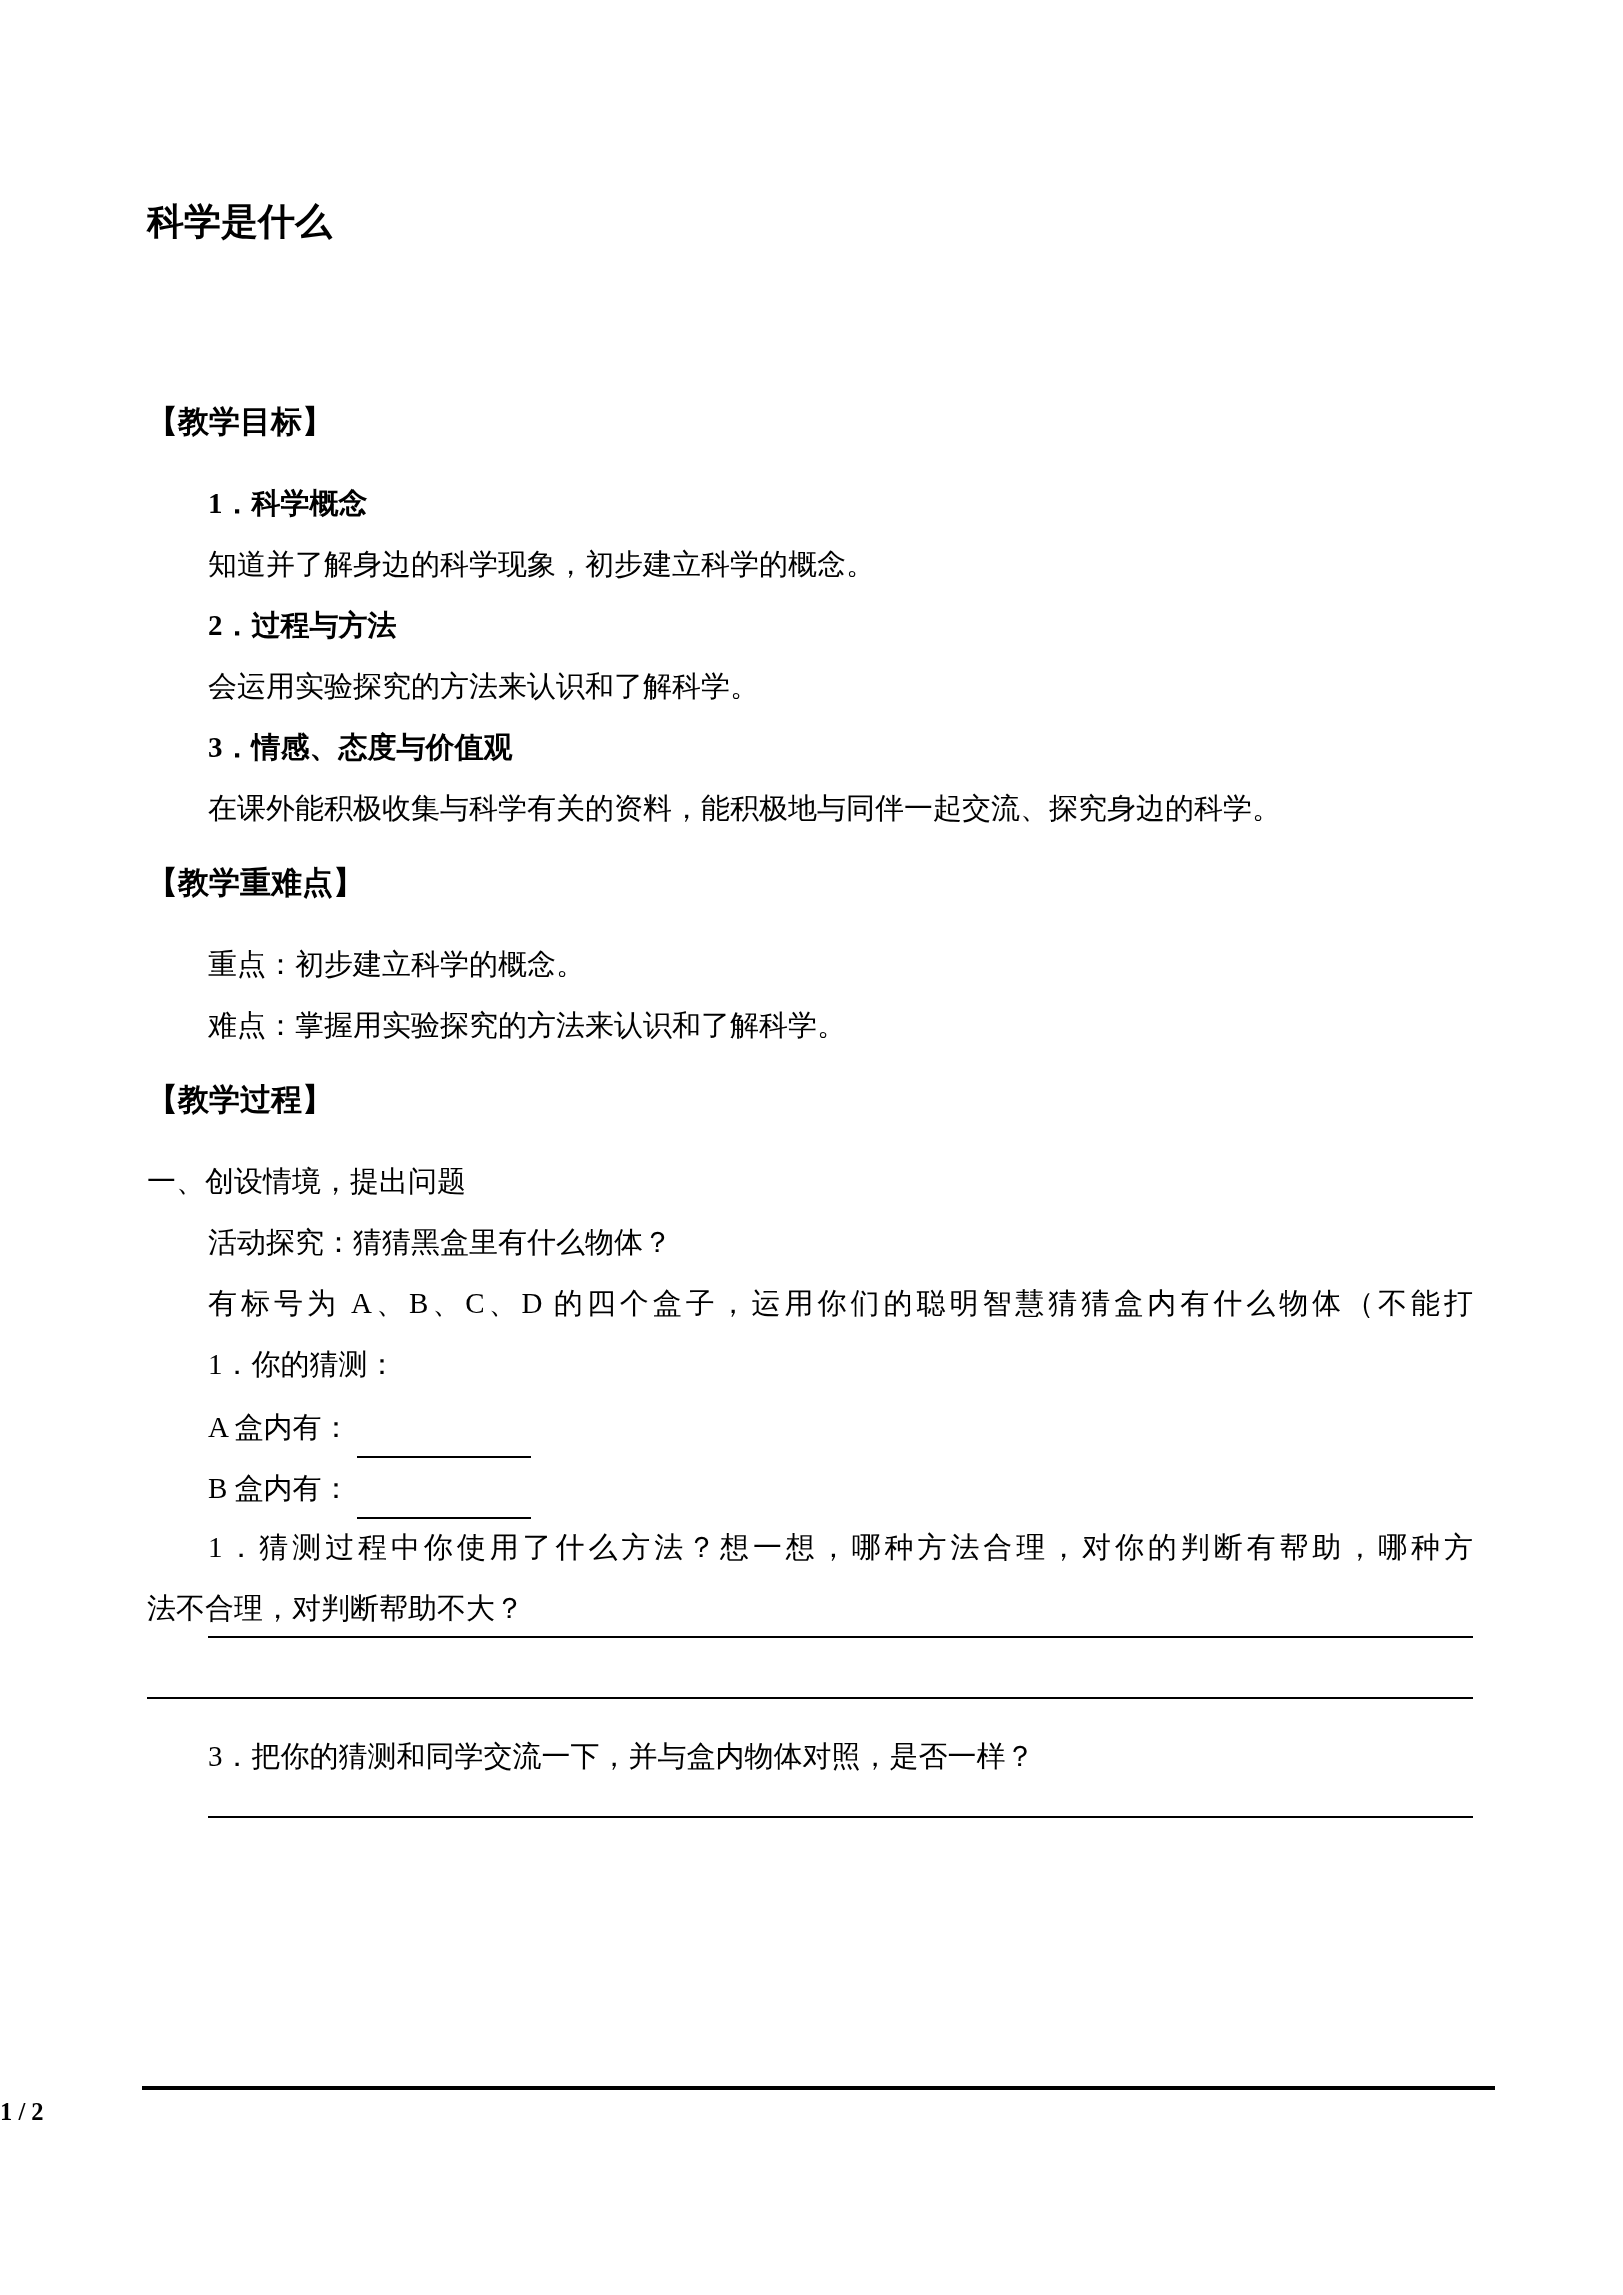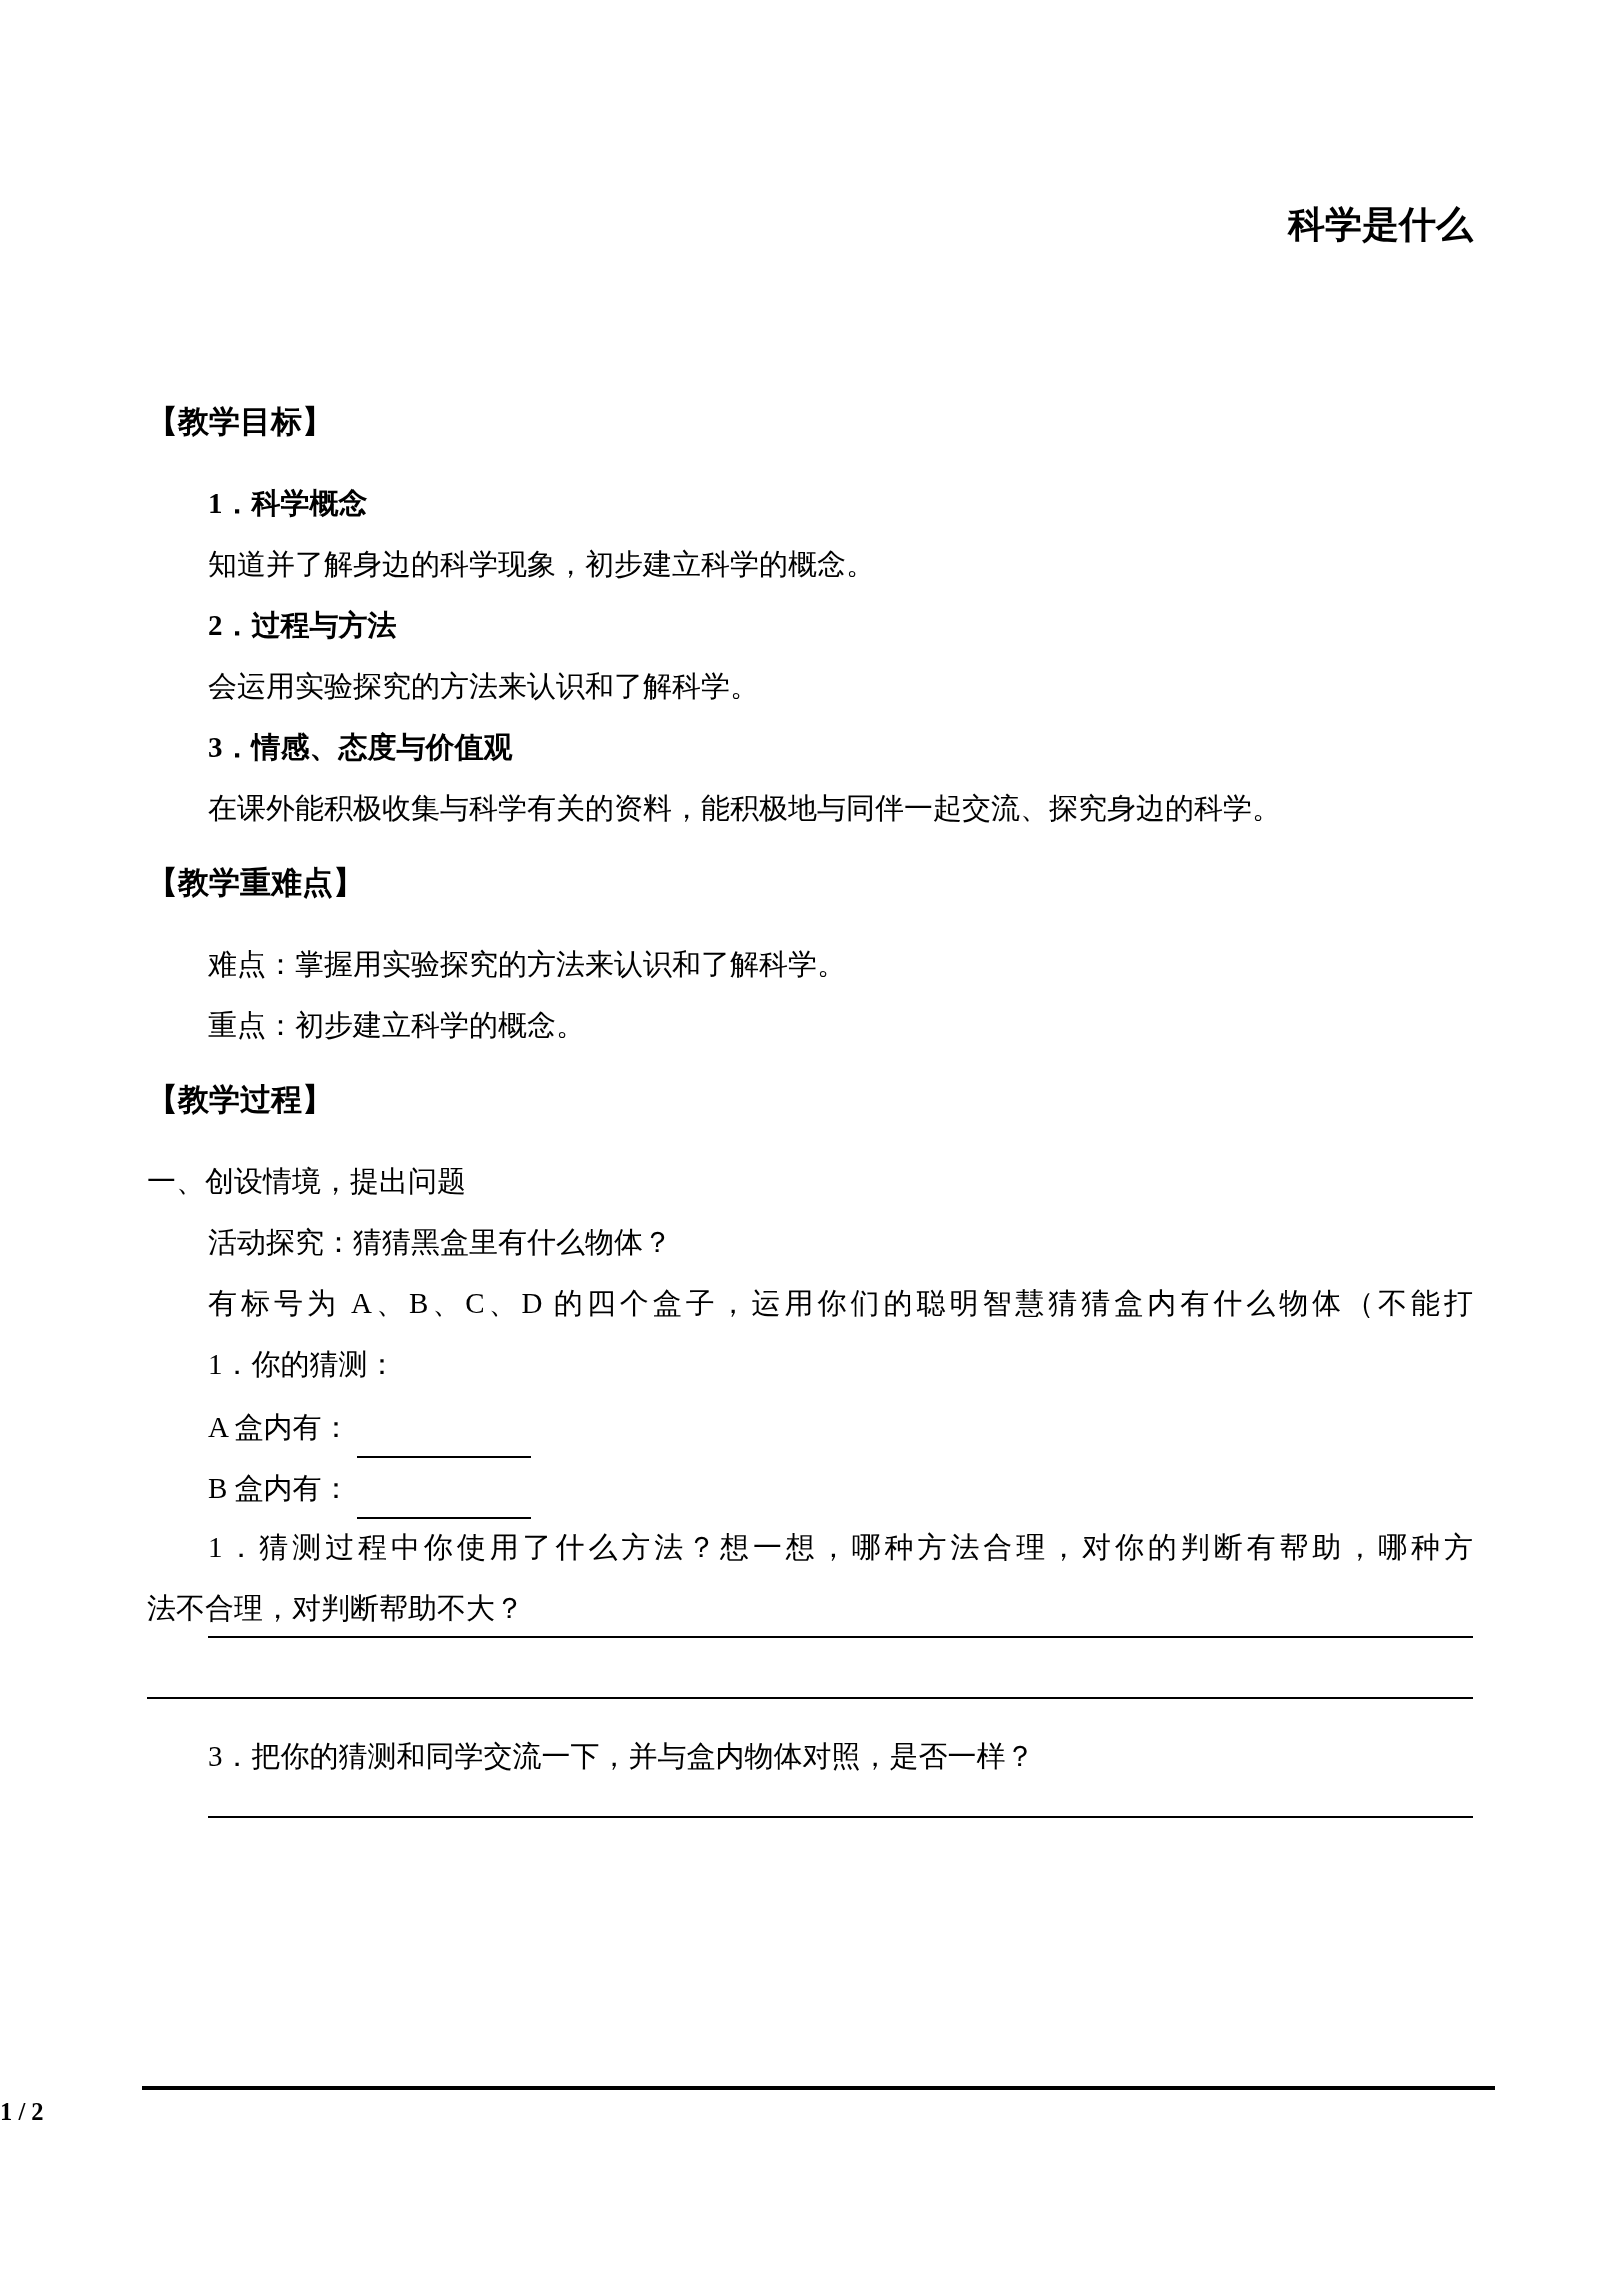--- a/index.html
+++ b/index.html
@@ -19,21 +19,22 @@
     top: 0;
     width: 1326px;
     font-size: 29px;
   }
   .title {
     margin-top: 194px;
     height: 61px;
     line-height: 61px;
     font-size: 37px;
     font-weight: 700;
-    text-align: right;
+    text-align: left;
+    font-family: Liberation Mono, monospace;
   }
   .h1 {
     height: 68px;
     line-height: 68px;
     font-size: 31px;
     font-weight: 700;
     margin-top: 10.2px;
     margin-bottom: 17px;
   }
   .h1.first { margin-top: 133px; }
@@ -91,22 +92,22 @@
 
     <div class="line indent bold">1．科学概念</div>
     <div class="line indent">知道并了解身边的科学现象，初步建立科学的概念。</div>
     <div class="line indent bold">2．过程与方法</div>
     <div class="line indent">会运用实验探究的方法来认识和了解科学。</div>
     <div class="line indent bold">3．情感、态度与价值观</div>
     <div class="line indent">在课外能积极收集与科学有关的资料，能积极地与同伴一起交流、探究身边的科学。</div>
 
     <div class="h1">【教学重难点】</div>
 
+    <div class="line indent">重点：初步建立科学的概念。</div>
     <div class="line indent">难点：掌握用实验探究的方法来认识和了解科学。</div>
-    <div class="line indent">重点：初步建立科学的概念。</div>
 
     <div class="h1">【教学过程】</div>
 
     <div class="line">一、创设情境，提出问题</div>
     <div class="line indent">活动探究：猜猜黑盒里有什么物体？</div>
     <div class="line indent stretch">有标号为 A、B、C、D 的四个盒子，运用你们的聪明智慧猜猜盒内有什么物体（不能打</div>
 
     <div class="line indent">1．你的猜测：</div>
 
     <div class="line indent">

